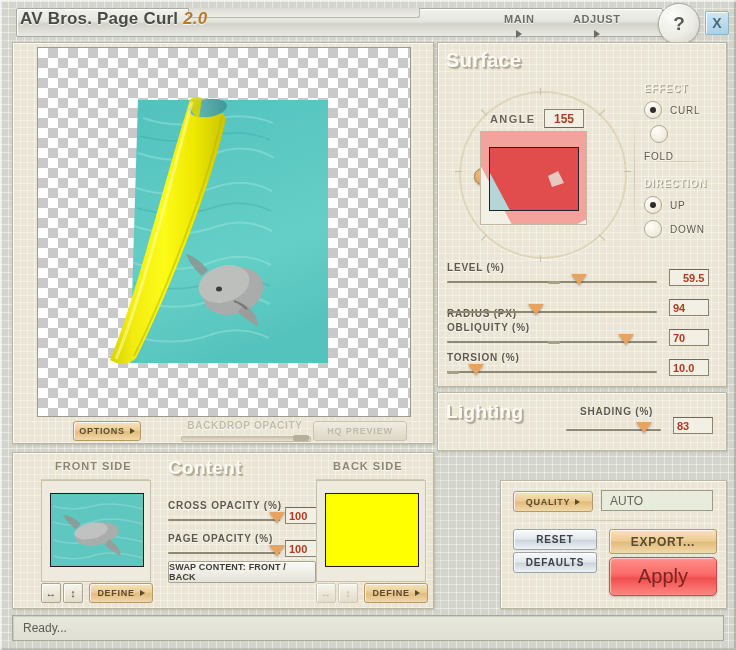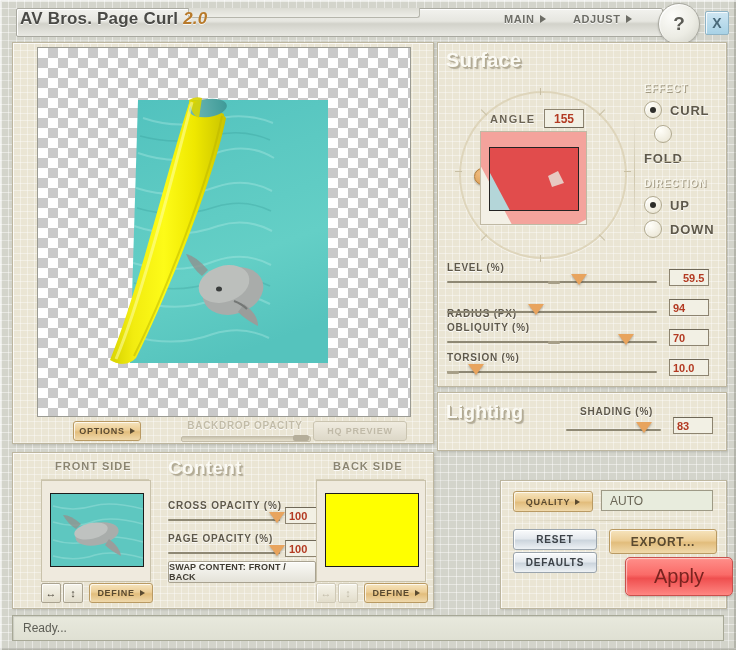--- a/index.html
+++ b/index.html
@@ -43,21 +43,21 @@
   .title-version{color:#b87a2a;font-style:italic;font-weight:bold;}
   .title-notch{
     position:absolute;left:180px;top:3px;width:230px;height:9px;
     background:linear-gradient(to bottom,#dcdcd4,#eeeee8);
     border:1px solid #b6b6ac;border-top:none;border-radius:0 0 3px 3px;
   }
   .menu-item{
     position:absolute;top:8px;
     font-size:11px;font-weight:bold;color:#6d6d66;letter-spacing:.6px;
     text-shadow:0 1px 0 rgba(255,255,255,.85);
-    display:flex;align-items:center;gap:5px;cursor:pointer;
+    display:flex;align-items:center;gap:5px;cursor:pointer;flex-direction:column;
   }
   .menu-item .tri{
     width:0;height:0;border-left:6px solid #6d6d66;
     border-top:4px solid transparent;border-bottom:4px solid transparent;
   }
   .m-main{left:496px;}
   .m-adjust{left:565px;}
   .help-btn{
     position:absolute;left:650px;top:-2px;width:40px;height:40px;border-radius:50%;
     background:radial-gradient(circle at 35% 30%,#fcfcfa 0%,#ececE4 55%,#cfcfc6 100%);
@@ -188,21 +188,21 @@
   .radio-row{position:absolute;display:flex;align-items:center;gap:8px;cursor:pointer;}
   .radio{
     width:16px;height:16px;border-radius:50%;
     background:radial-gradient(circle at 35% 30%,#fffef8,#e7e2d0);
     border:1px solid #b0a territory;
     border:1px solid #b0a98f;
     box-shadow:inset 1px 1px 1px rgba(255,255,255,.9);
     display:flex;align-items:center;justify-content:center;
   }
   .radio .dot{width:6px;height:6px;border-radius:50%;background:#2d2d2a;}
-  .radio-lbl{font-size:13px;font-weight:bold;color:#5e584a;letter-spacing:.8px;
+  .radio-lbl{font-size:10px;font-weight:normal;color:#5e584a;letter-spacing:.8px;
     text-shadow:0 1px 0 rgba(255,255,255,.8);}
   .divider-h{
     position:absolute;left:206px;top:118px;width:72px;height:1px;
     background:linear-gradient(to right,rgba(255,255,255,0),#cfc7ad,rgba(255,255,255,0));
   }
 
   
   .sl-lbl{
     position:absolute;font-size:10px;font-weight:bold;color:#5e584a;
     letter-spacing:.8px;text-shadow:0 1px 0 rgba(255,255,255,.85);
@@ -280,21 +280,21 @@
     font-size:10px;font-weight:bold;color:#3c4248;letter-spacing:.8px;
     display:flex;align-items:center;justify-content:center;cursor:pointer;
     box-shadow:inset 1px 1px 0 rgba(255,255,255,.85);
   }
   .export-btn{position:absolute;left:108px;top:48px;width:106px;height:23px;font-size:12px;}
   .apply-btn{
     position:absolute;left:108px;top:76px;width:106px;height:37px;
     background:linear-gradient(to bottom,#ff8f8a 0%,#fa6b68 45%,#ef4f4f 55%,#ff8782 100%);
     border:1px solid #c9504c;border-radius:5px;
     font-size:20px;color:#7b2420;display:flex;align-items:center;justify-content:center;
-    cursor:pointer;box-shadow:inset 1px 1px 1px rgba(255,255,255,.55),0 1px 2px rgba(0,0,0,.2);margin-left:16px;
+    cursor:pointer;box-shadow:inset 1px 1px 1px rgba(255,255,255,.55),0 1px 2px rgba(0,0,0,.2);
   }
 
   
   .statusbar{
     position:absolute;left:12px;top:615px;width:712px;height:26px;
     background:linear-gradient(to bottom,#e8e9dd,#dfe0d3);
     border:1px solid #a7a896;
     box-shadow:inset 1px 1px 1px rgba(0,0,0,.12);
     display:flex;align-items:center;padding-left:10px;box-sizing:border-box;
     font-size:12px;color:#5d5d55;

